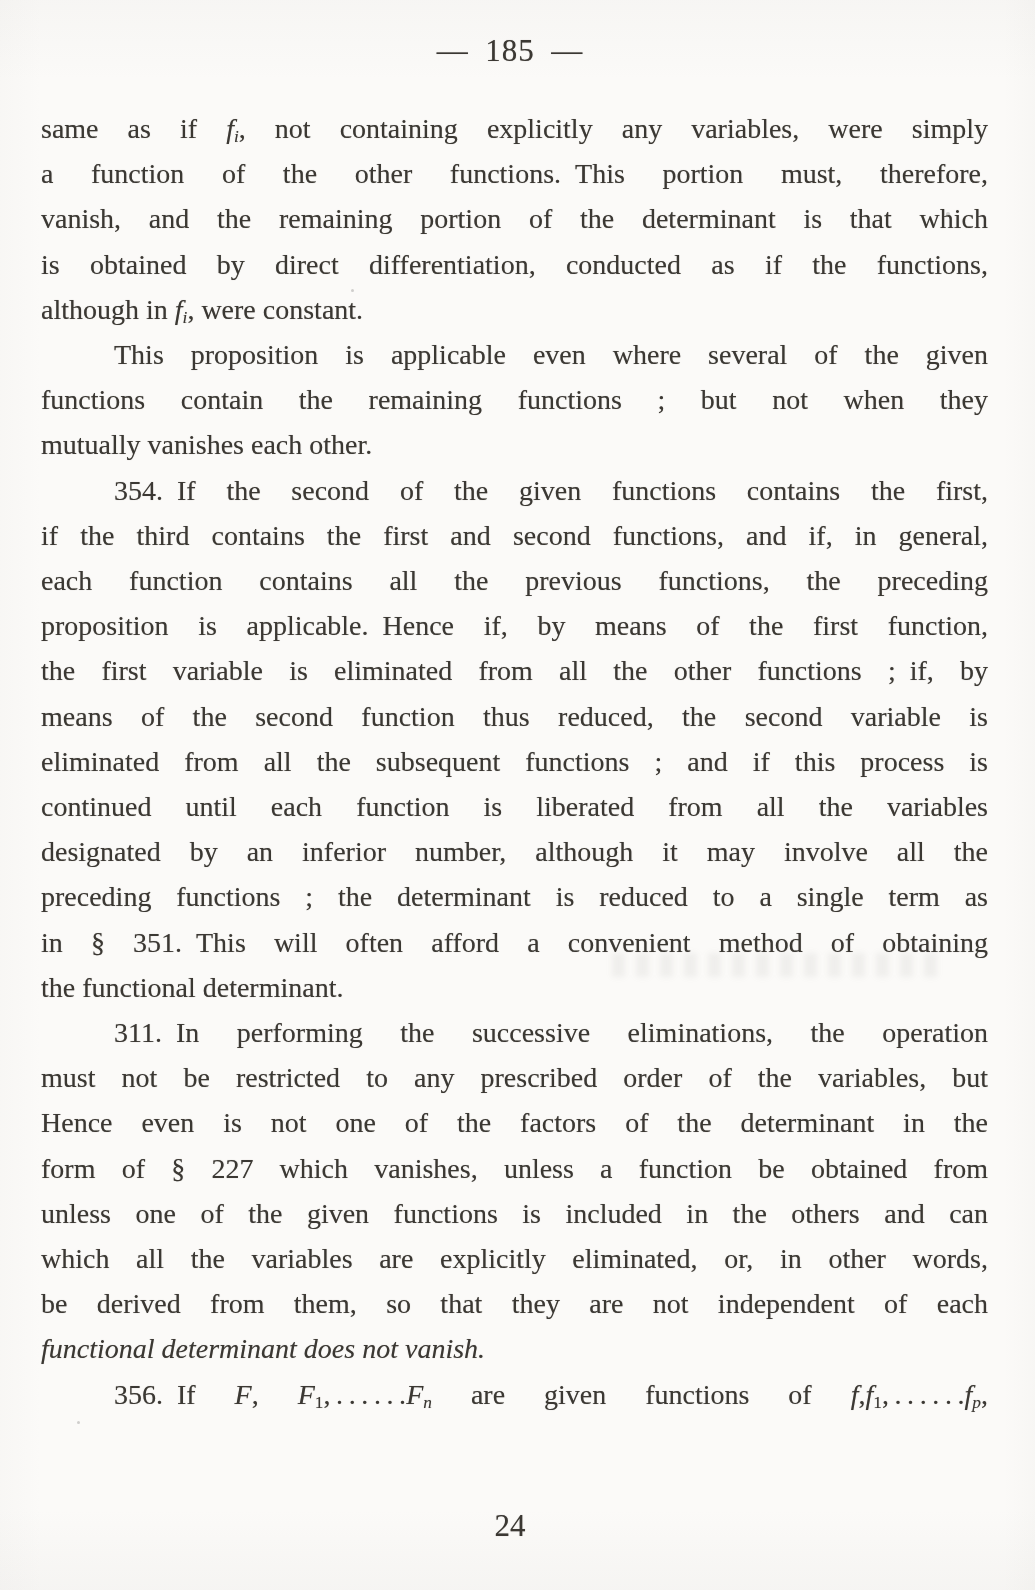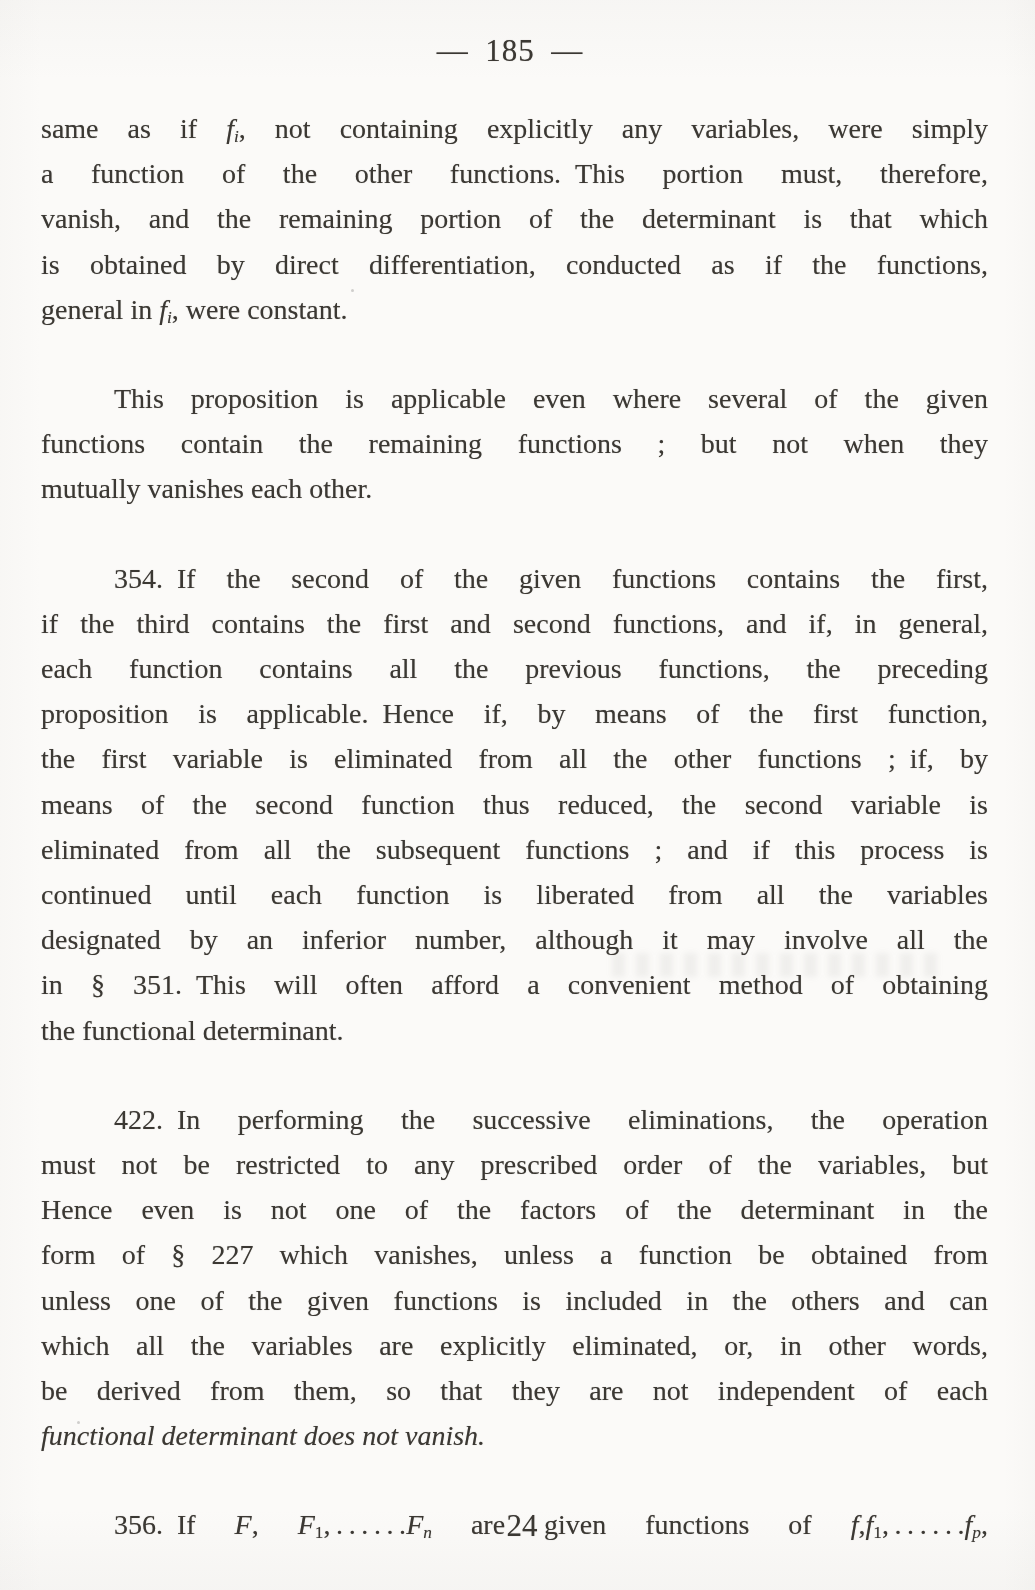--- a/index.html
+++ b/index.html
@@ -24,25 +24,25 @@
     position:absolute;top:106px;left:41px;width:947px;
     font-size:28px;line-height:45.2px;
   }
   .line{
     text-align:justify;
     text-align-last:justify;
     text-justify:inter-word;
     white-space:normal;
   }
   .line.pe{text-align-last:left;}
-  .line.ind{text-indent:73px;margin-top:44px;}
+  .line.ind{text-indent:73px;}
   .it{font-style:italic;}
   sub{font-size:0.62em;line-height:0;vertical-align:-0.22em;}
   .footer{
-    position:absolute;top:1508px;left:12px;width:964px;
+    position:absolute;top:1508px;left:0;width:964px;
     text-align:center;font-size:31px;padding-left:28px;
   }
   .smudge{
     position:absolute;left:612px;top:953px;width:330px;height:24px;
     background:repeating-linear-gradient(90deg, rgba(130,127,122,0.16) 0 13px, rgba(0,0,0,0) 13px 24px);
     filter:blur(3px);opacity:.6;
   }
   .speck{position:absolute;border-radius:50%;background:rgba(95,92,88,0.28);}
   .speck.s1{left:946px;top:212px;width:4px;height:4px;}
   .speck.s2{left:351px;top:289px;width:3px;height:3px;}
@@ -51,36 +51,37 @@
 </head>
 <body>
 
 <div class="page">
   <div class="header">— 185 —</div>
   <div class="body">
       <div class="line"><span>same as if </span><span class="it">f</span><sub class="it">i</sub><span>, not containing explicitly any variables, were simply</span></div>
       <div class="line"><span>a function of the other functions. This portion must, therefore,</span></div>
       <div class="line"><span>vanish, and the remaining portion of the determinant is that which</span></div>
       <div class="line"><span>is obtained by direct differentiation, conducted as if the functions,</span></div>
-      <div class="line pe"><span>general in </span><span class="it">f</span><sub class="it">i</sub><span>, were constant.</span></div>
+      <div class="line pe"><span>although in </span><span class="it">f</span><sub class="it">i</sub><span>, were constant.</span></div>
       <div class="line ind"><span>This proposition is applicable even where several of the given</span></div>
       <div class="line"><span>functions contain the remaining functions ; but not when they</span></div>
       <div class="line pe"><span>mutually vanishes each other.</span></div>
       <div class="line ind"><span>354. If the second of the given functions contains the first,</span></div>
       <div class="line"><span>if the third contains the first and second functions, and if, in general,</span></div>
       <div class="line"><span>each function contains all the previous functions, the preceding</span></div>
       <div class="line"><span>proposition is applicable. Hence if, by means of the first function,</span></div>
       <div class="line"><span>the first variable is eliminated from all the other functions ; if, by</span></div>
       <div class="line"><span>means of the second function thus reduced, the second variable is</span></div>
       <div class="line"><span>eliminated from all the subsequent functions ; and if this process is</span></div>
       <div class="line"><span>continued until each function is liberated from all the variables</span></div>
       <div class="line"><span>designated by an inferior number, although it may involve all the</span></div>
+      <div class="line"><span>preceding functions ; the determinant is reduced to a single term as</span></div>
       <div class="line"><span>in § 351. This will often afford a convenient method of obtaining</span></div>
       <div class="line pe"><span>the functional determinant.</span></div>
-      <div class="line ind"><span>422. In performing the successive eliminations, the operation</span></div>
+      <div class="line ind"><span>311. In performing the successive eliminations, the operation</span></div>
       <div class="line"><span>must not be restricted to any prescribed order of the variables, but</span></div>
       <div class="line"><span>Hence even is not one of the factors of the determinant in the</span></div>
       <div class="line"><span>form of § 227 which vanishes, unless a function be obtained from</span></div>
       <div class="line"><span>unless one of the given functions is included in the others and can</span></div>
       <div class="line"><span>which all the variables are explicitly eliminated, or, in other words,</span></div>
       <div class="line"><span>be derived from them, so that they are not independent of each</span></div>
       <div class="line pe"><span class="it">functional determinant does not vanish.</span></div>
       <div class="line ind"><span>356. If </span><span class="it">F</span><span>, </span><span class="it">F</span><sub>1</sub><span>, . . . . . .</span><span class="it">F</span><sub class="it">n</sub><span> are given functions of </span><span class="it">f</span><span>,</span><span class="it">f</span><sub>1</sub><span>, . . . . . .</span><span class="it">f</span><sub class="it">p</sub><span>,</span></div>
     </div>
   <div class="footer">24</div>

